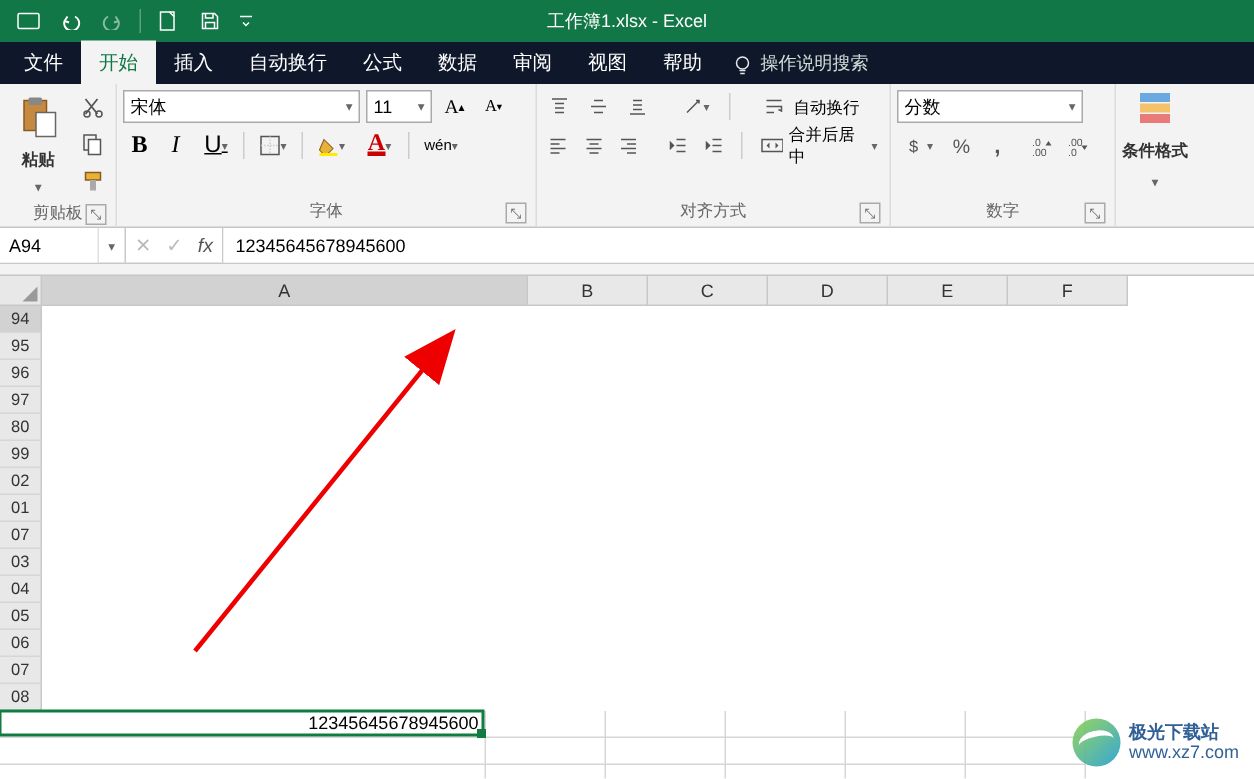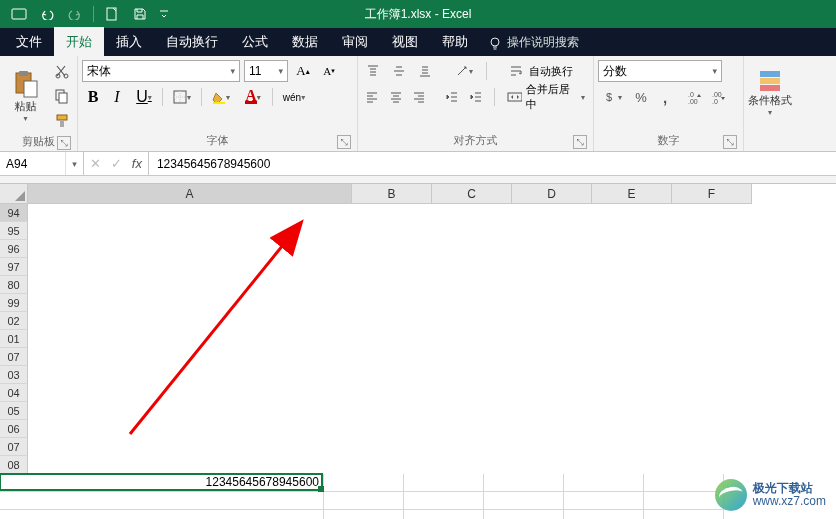--- a/index.html
+++ b/index.html
@@ -19,21 +19,21 @@
 .tab.file { }
 .tab.active { background: #f3f3f3; color: #127747; }
 .tell-me { display: flex; align-items: center; gap: 5px; padding: 4px 8px 5px 8px; font-size: 12px; color: #e8f3ec; opacity: 0.9;}
 
 
 .ribbon { height: 96px; background: #f3f3f3; border-bottom: 1px solid #c5c5c5; display: flex; }
 .group { border-right: 1px solid #dcdcdc; display: flex; flex-direction: column; justify-content: space-between; padding: 4px 4px 0 4px; }
 .group-label { text-align: center; font-size: 11px; color: #666; padding: 2px 0 3px; position: relative;}
 .group-label .dlg { position: absolute; right: 2px; bottom: 2px; width: 14px; height: 14px; border: 1px solid #aaa; font-size: 9px; line-height: 10px; color: #666; display:flex; align-items:center; justify-content:center; }
 .btns-row { display: flex; align-items: center; gap: 4px; }
-.big-btn { display: flex; flex-direction: column; align-items: center; justify-content: center; width: 44px; height: 66px; font-size: 11px; color: #333; cursor: pointer; }
+.big-btn { display: flex; flex-direction: column; align-items: center; justify-content: space-between; width: 44px; height: 66px; font-size: 11px; color: #333; cursor: pointer; font-weight: bold; }
 .small-square { width: 22px; height: 22px; display:flex; align-items:center; justify-content:center; cursor: pointer; border: 1px solid transparent; }
 .font-combo { height: 22px; border: 1px solid #aaa; background: #fff; font-size: 12px; padding: 0 4px; display: flex; align-items: center; justify-content: space-between; gap: 4px; cursor: pointer;}
 .font-combo .caret { font-size: 9px; color: #666; }
 .ribbon svg { display: block; }
 
 
 .formula-bar { height: 24px; border-bottom: 1px solid #c8c8c8; display: flex; align-items: stretch; background: #fff; }
 .name-box { width: 84px; border-right: 1px solid #c8c8c8; display: flex; }
 .name-box input { flex:1; border: none; padding: 0 6px; font-size: 12px; outline:none; min-width:0; }
 .name-box .dd { width: 18px; display:flex; align-items:center; justify-content:center; border-left: 1px solid #e0e0e0; cursor:pointer; font-size: 9px; color:#666; }

